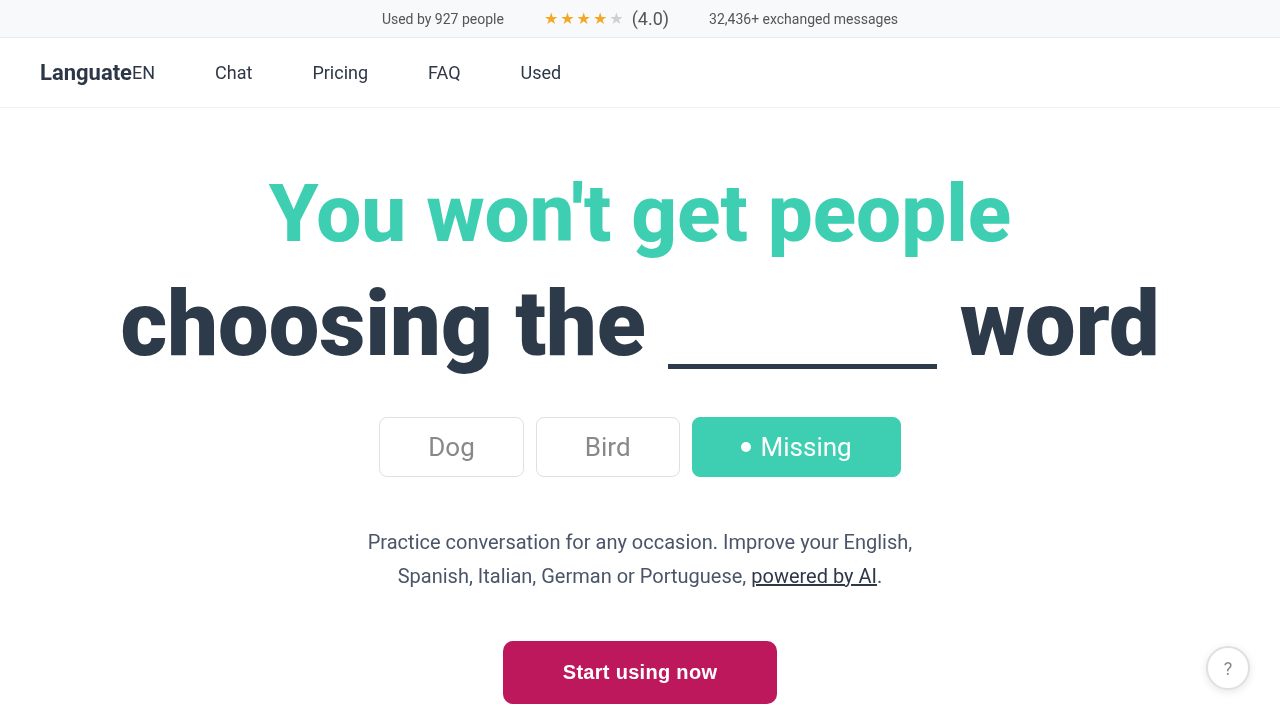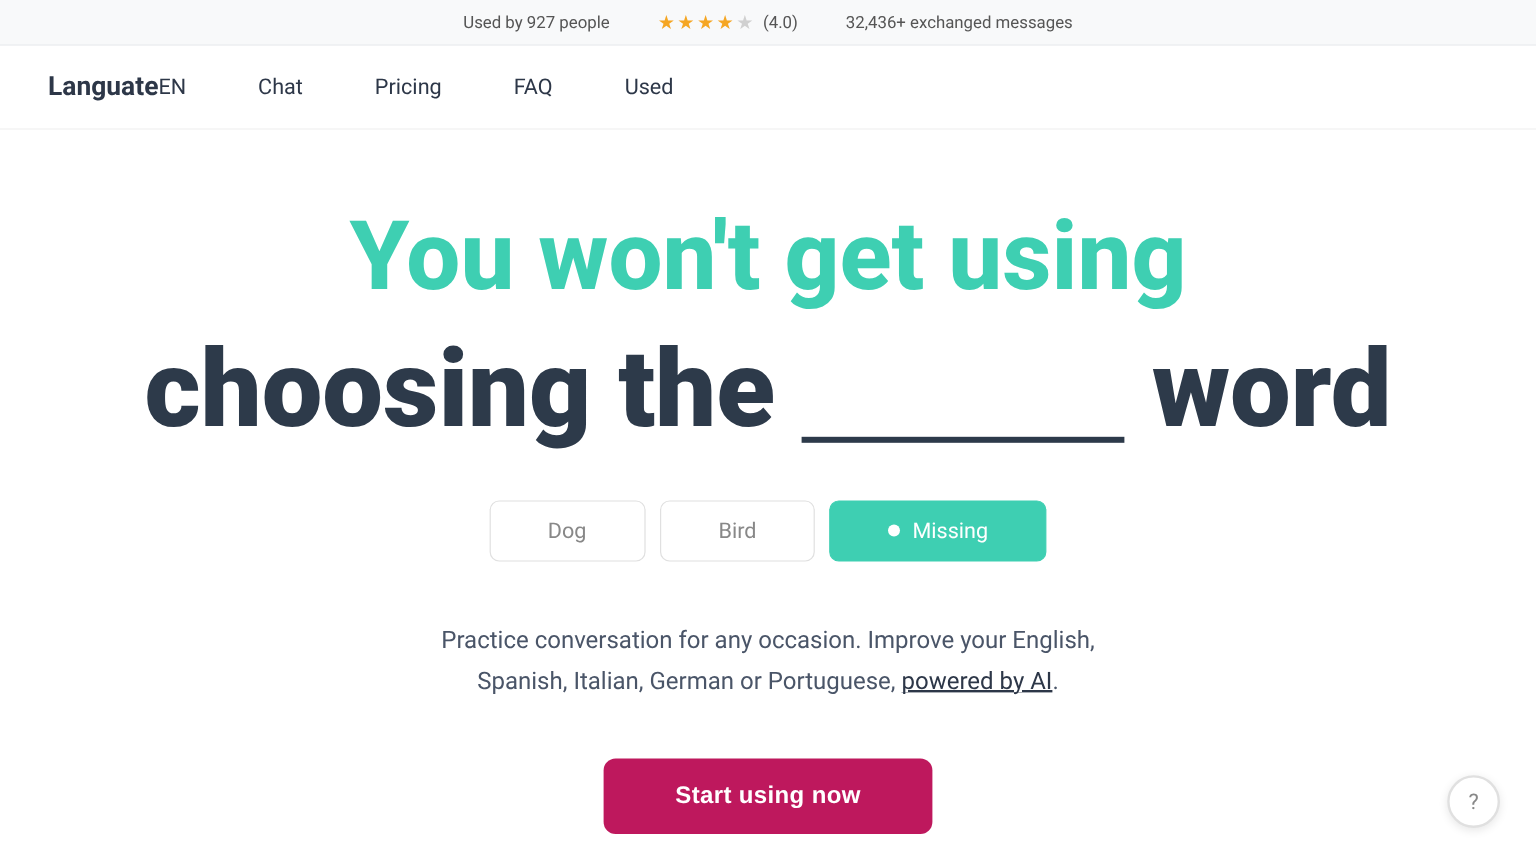--- a/index.html
+++ b/index.html
@@ -48,21 +48,21 @@
       font-size: 16px;
     }
 
     .star-half {
       color: #d0d0d0;
       font-size: 16px;
     }
 
     .rating-text {
       color: #555;
-      font-size: 14px;
+      font-size: 18px;
     }
 
     
     .navbar {
       display: flex;
       align-items: center;
       justify-content: flex-start;
       padding: 0 40px;
       height: 70px;
       border-bottom: 1px solid #f0f0f0;
@@ -130,21 +130,21 @@
       display: flex;
       align-items: center;
       gap: 12px;
       margin-bottom: 48px;
     }
 
     .word-option {
       padding: 14px 48px;
       border: 1.5px solid #e0e0e0;
       border-radius: 8px;
-      font-size: 18px;
+      font-size: 26px;
       color: #888;
       background: #fff;
       cursor: pointer;
       text-align: right;
     }
 
     .word-option.active {
       background: #3ecfb2;
       border-color: #3ecfb2;
       color: #fff;
@@ -236,21 +236,21 @@
     <a class="nav-link">EN</a>
     <a class="nav-link">Chat</a>
     <a class="nav-link">Pricing</a>
     <a class="nav-link">FAQ</a>
     <a class="nav-link">Used</a>
   </div>
 </nav>
 
 <section class="hero">
   <div class="hero-heading">
-    <span class="hero-line1">You won't get using</span>
+    <span class="hero-line1">You won't get people</span>
     <span class="hero-line2">
       <span>choosing the</span>
       <span class="hero-blank">&nbsp;&nbsp;&nbsp;&nbsp;&nbsp;&nbsp;&nbsp;&nbsp;&nbsp;&nbsp;&nbsp;&nbsp;</span>
       <span>word</span>
     </span>
   </div>
 
   <div class="word-choices">
     <div class="word-option">
       <span>Dog</span>

